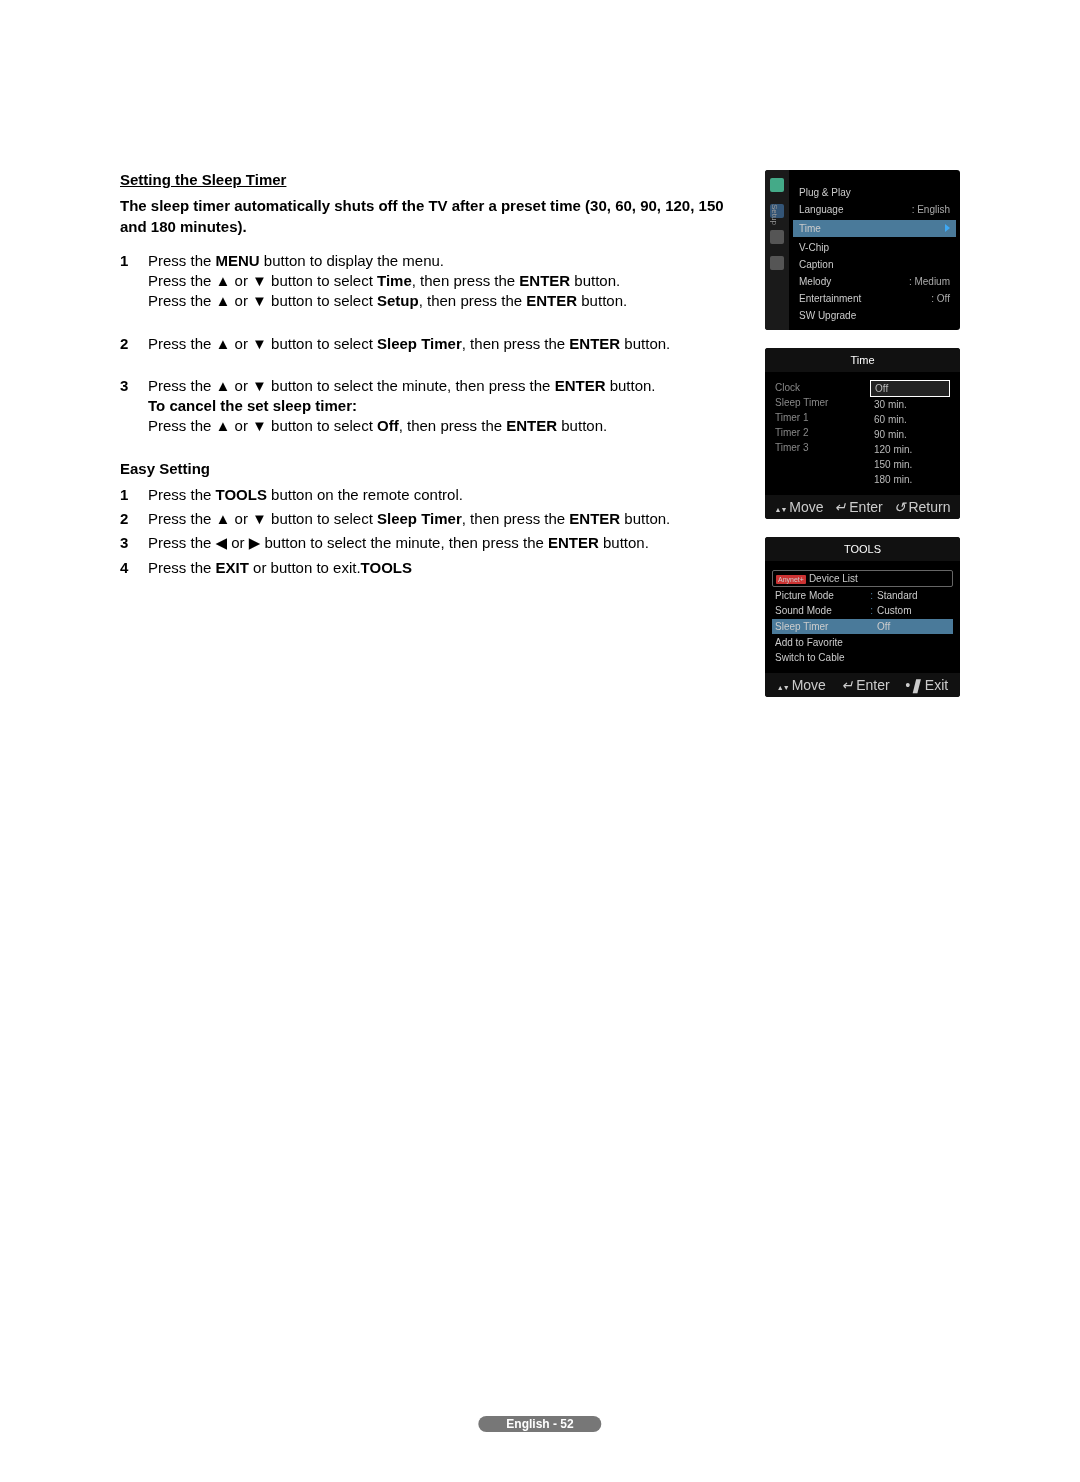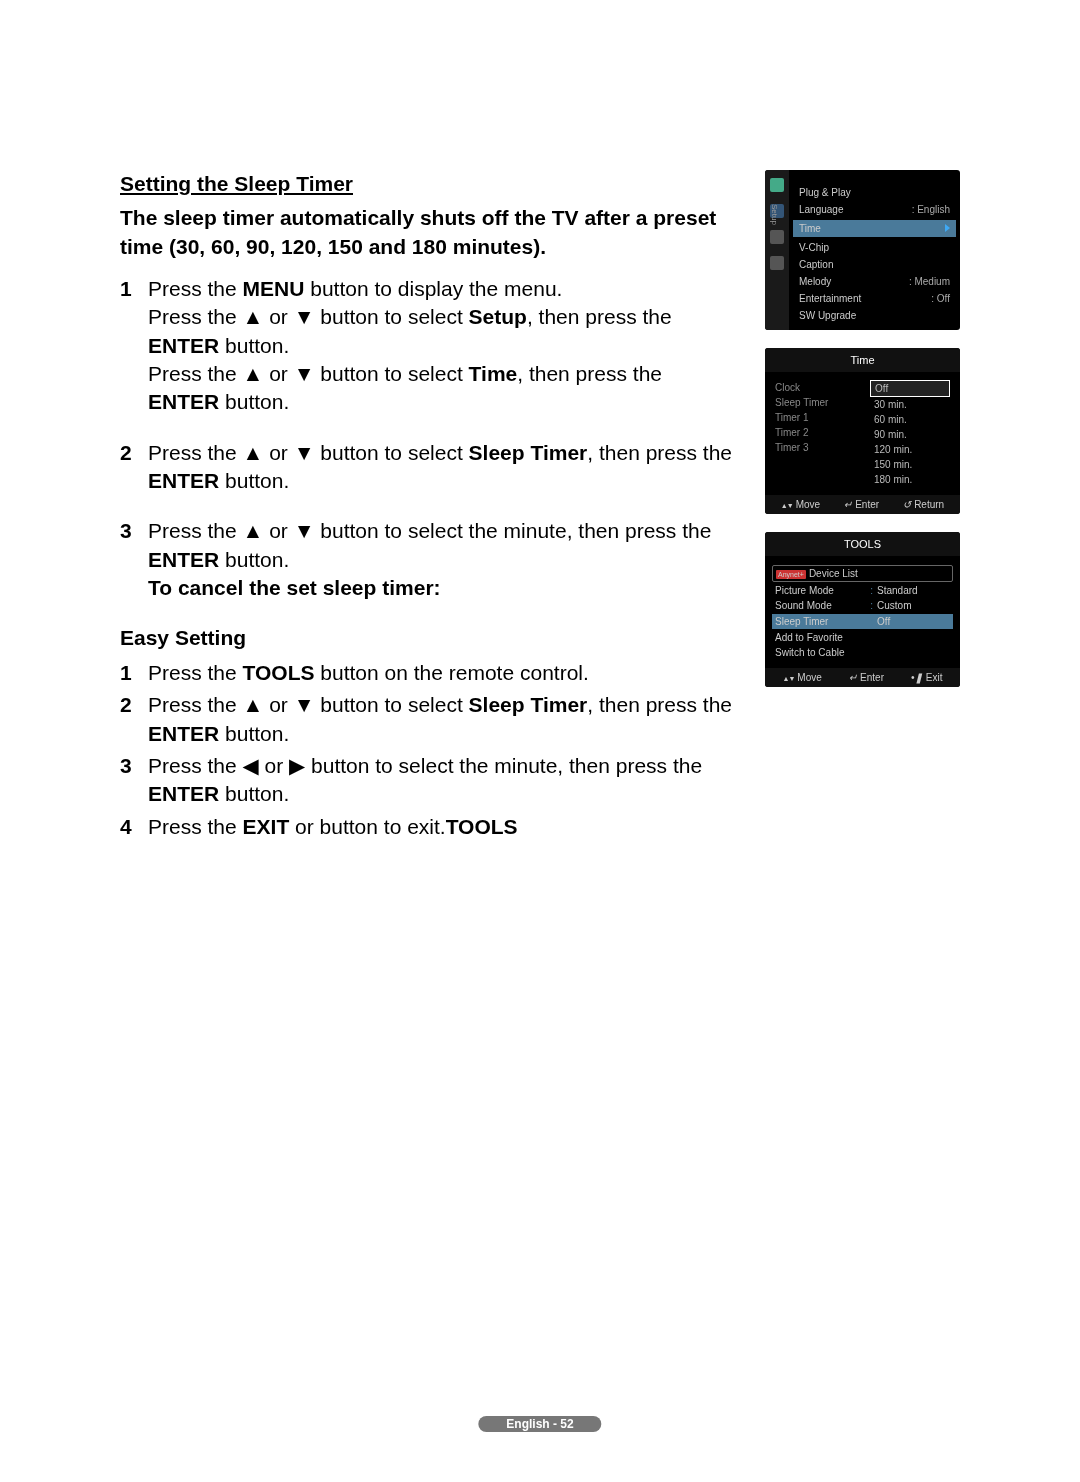--- a/index.html
+++ b/index.html
@@ -11,21 +11,21 @@
       padding: 170px 120px 40px;
       position: relative;
       min-height: 1482px;
     }
     .main-content {
       display: flex;
       gap: 30px;
     }
     .left-col {
       flex: 1;
-      font-size: 21px;
+      font-size: 15px;
       line-height: 1.35;
     }
     .right-col {
       width: 195px;
     }
     .section-title {
       font-weight: bold;
       text-decoration: underline;
       margin-bottom: 6px;
     }
@@ -132,21 +132,21 @@
     }
     .ss2-opt.sel {
       border: 1px solid #fff;
       background: #222;
     }
     .ss-footer {
       display: flex;
       justify-content: space-around;
       padding: 4px;
       background: #111;
-      font-size: 10px;
+      font-size: 14px;
       color: #ccc;
     }
     .ss-footer span { display: flex; align-items: center; gap: 3px; }
 
     
     .ss3-title {
       text-align: center;
       padding: 6px;
       font-size: 11px;
       background: #111;
@@ -212,35 +212,36 @@
   <div class="left-col">
 
     <div class="section-title">Setting the Sleep Timer</div>
     <div class="intro">The sleep timer automatically shuts off the TV after a preset time (30, 60, 90, 120, 150 and 180 minutes).</div>
 
     <div id="steps-container">
         <div class="step">
           <div class="step-num">1</div>
           <div class="step-text">
             <div>Press the <b>MENU</b> button to display the menu.</div>
+            <div>Press the <span class="up"></span> or <span class="dn"></span> button to select <b>Time</b>, then press the <b>ENTER</b> button.</div>
             <div>Press the <span class="up"></span> or <span class="dn"></span> button to select <b>Setup</b>, then press the <b>ENTER</b> button.</div>
-            <div>Press the <span class="up"></span> or <span class="dn"></span> button to select <b>Time</b>, then press the <b>ENTER</b> button.</div>
           </div>
         </div>
         <div class="step">
           <div class="step-num">2</div>
           <div class="step-text">
             <div>Press the <span class="up"></span> or <span class="dn"></span> button to select <b>Sleep Timer</b>, then press the <b>ENTER</b> button.</div>
           </div>
         </div>
         <div class="step">
           <div class="step-num">3</div>
           <div class="step-text">
             <div>Press the <span class="up"></span> or <span class="dn"></span> button to select the minute, then press the <b>ENTER</b> button.</div>
             <div><b>To cancel the set sleep timer:</b></div>
+            <div>Press the <span class="up"></span> or <span class="dn"></span> button to select <b>Off</b>, then press the <b>ENTER</b> button.</div>
           </div>
         </div>
       </div>
 
     <div class="subtitle">Easy Setting</div>
     <div id="easy-container">
         <div class="step" style="margin-bottom: 4px;">
           <div class="step-num">1</div>
           <div class="step-text">Press the <b>TOOLS</b> button on the remote control.</div>
         </div>

